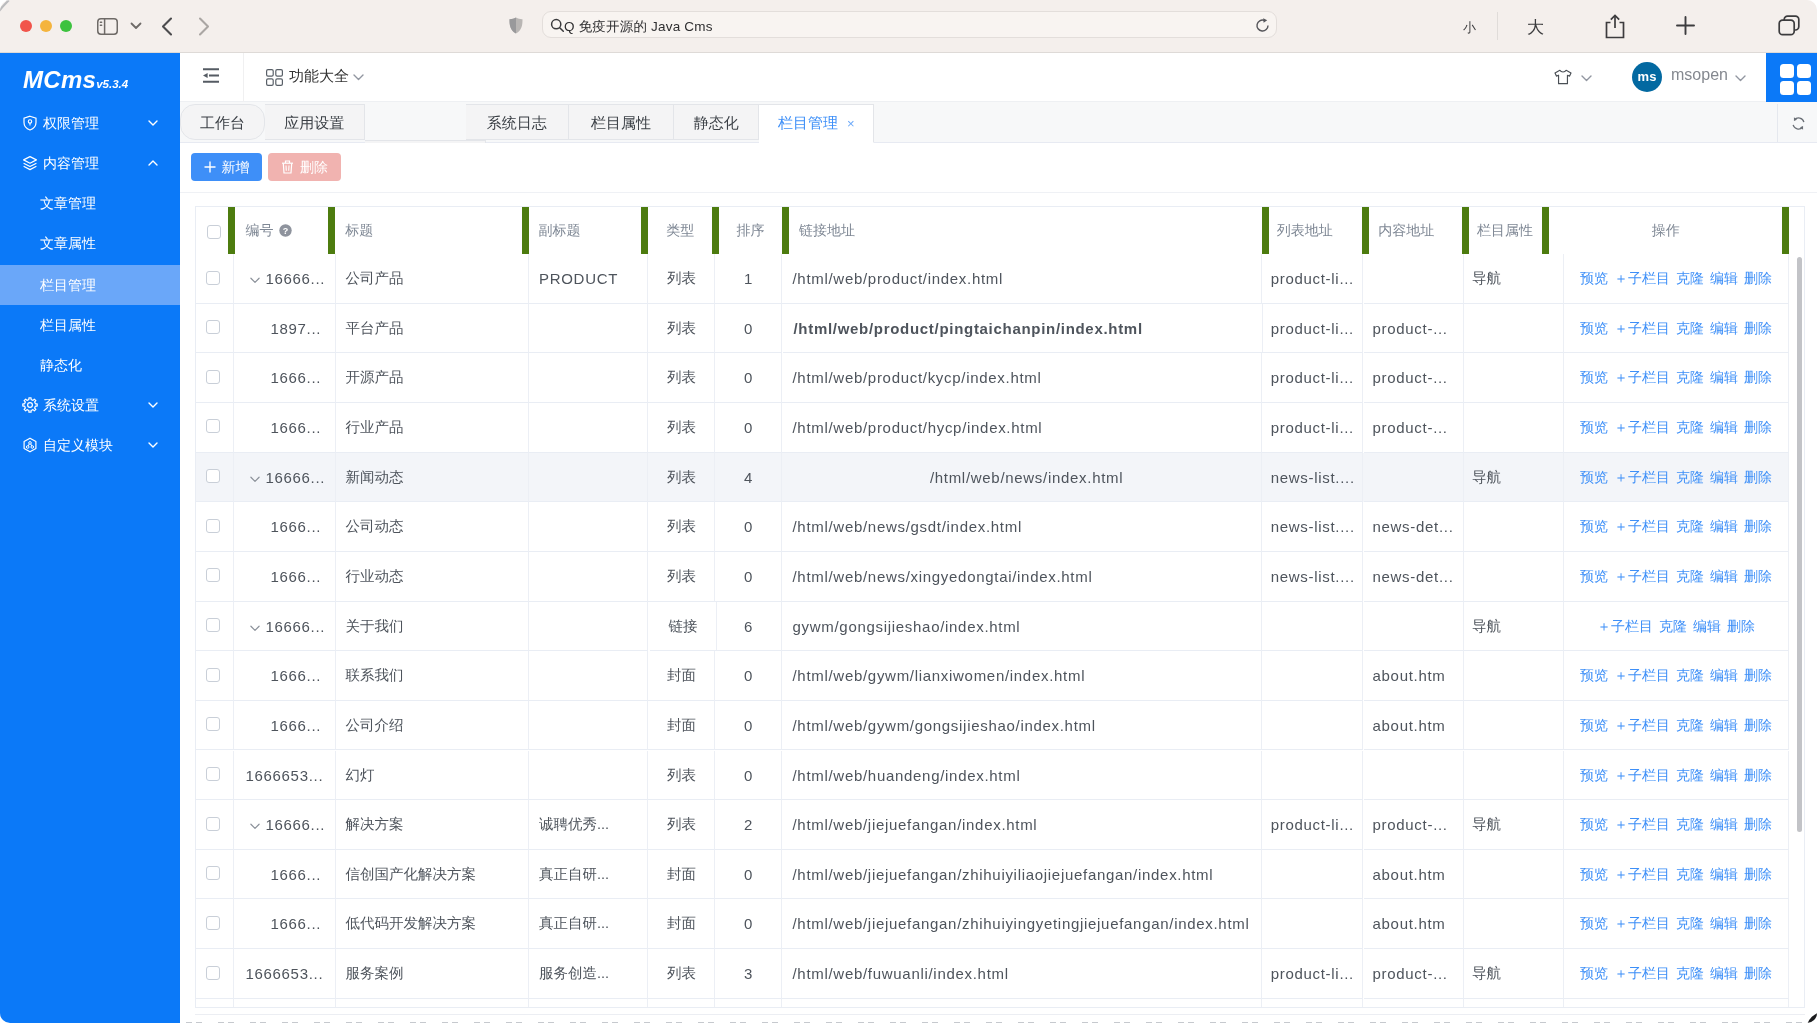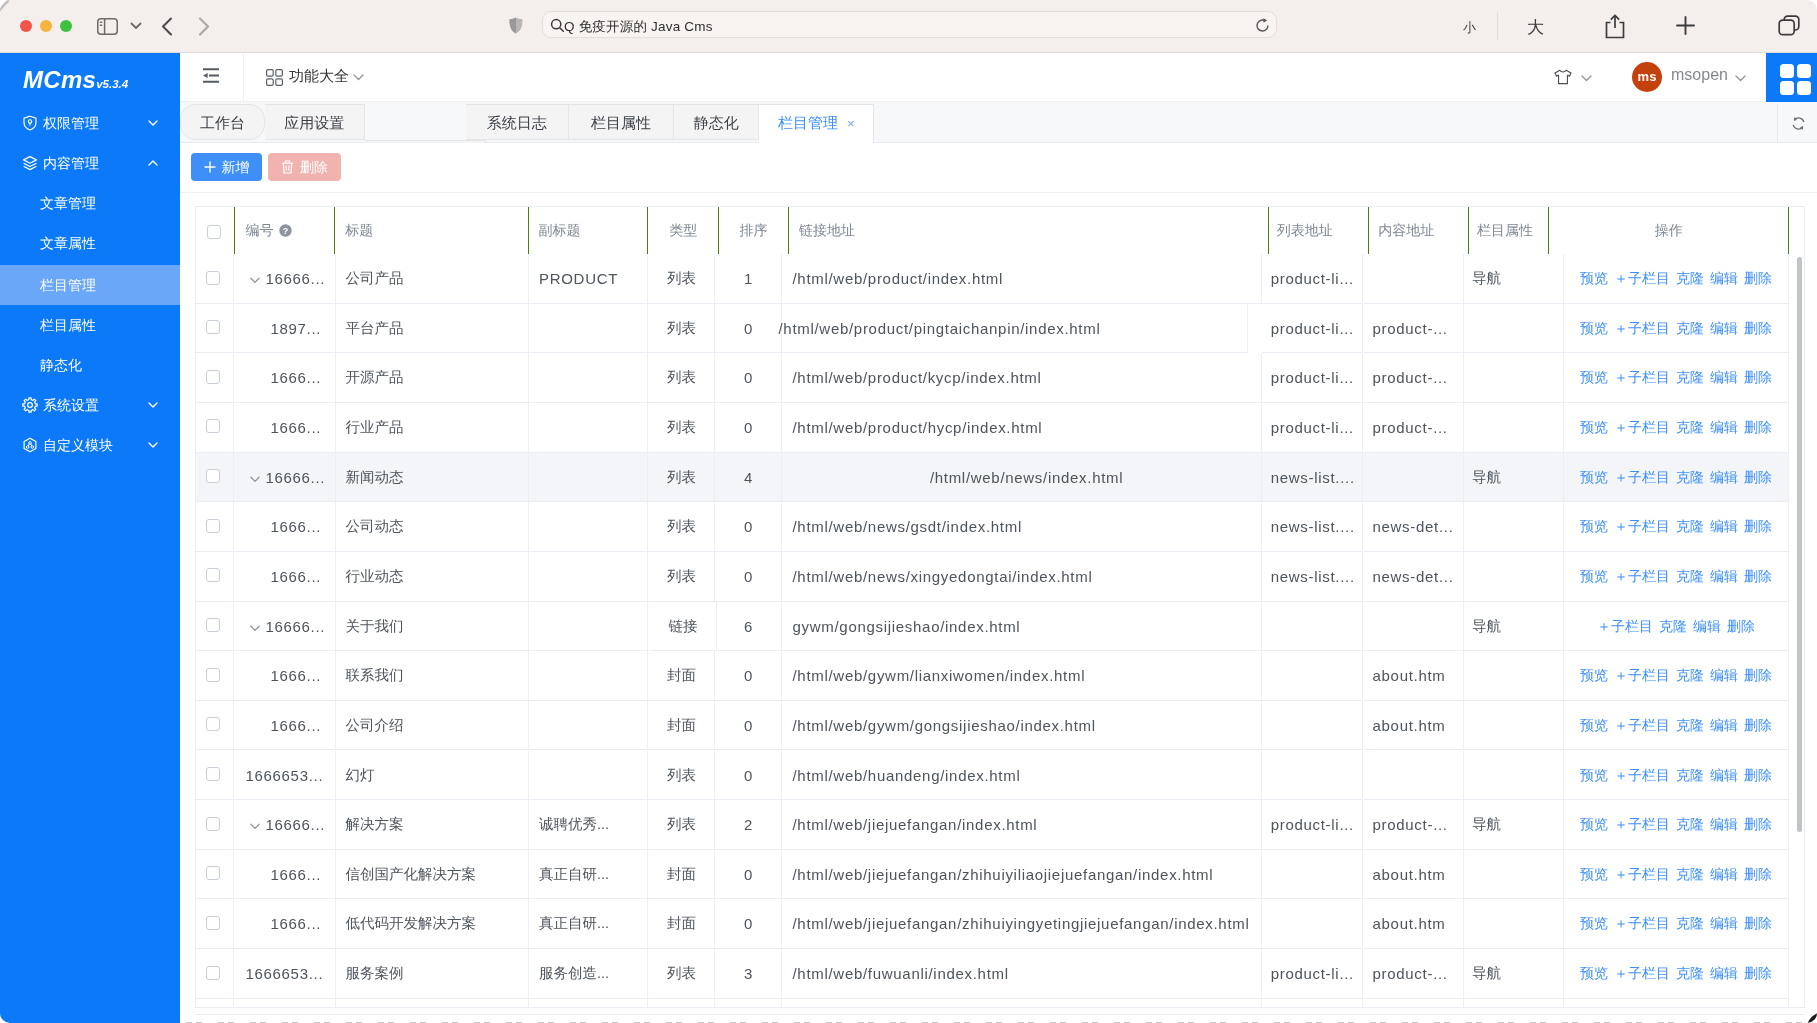--- a/index.html
+++ b/index.html
@@ -28,21 +28,21 @@
 .tabbar{position:absolute;left:180px;top:102px;width:1637px;height:41px;background:#f7f8f9;border-bottom:1px solid #e7eaf2;}
 .tab{position:absolute;top:2px;height:36px;background:#f4f4f5;border:1px solid #e3e5e9;border-left:none;line-height:35px;text-align:center;font-size:15px;color:#3a3f45;}
 .tab.first{border-left:1px solid #e3e5e9;border-radius:15px;}
 .tab.act{background:#fff;border-bottom:1px solid #fff;height:39px;color:#3d8ff8;}
 
 .toolbar{position:absolute;left:180px;top:143px;width:1637px;height:50px;background:#fff;border-bottom:1px solid #eff1f5;}
 .btn{position:absolute;top:10px;height:28px;border-radius:4px;color:#fff;font-size:14px;text-align:center;line-height:28px;}
 
 .tcard{position:absolute;left:195px;top:206px;width:1611px;}
 .thead{position:absolute;left:0;top:0;width:1610px;height:48px;border:1px solid #e9edf4;border-bottom:none;}
-.th{position:absolute;top:0;height:47px;line-height:47px;font-size:14px;color:#7e8794;border-right:1px solid #4d7c0f;overflow:hidden;white-space:nowrap;}
+.th{position:absolute;top:0;height:47px;line-height:47px;font-size:14px;color:#7e8794;border-right:7px solid #4d7c0f;overflow:hidden;white-space:nowrap;}
 .th:last-child{border-right:none;}
 .tbody{position:absolute;left:0;top:48px;width:1610px;height:754px;border-left:1px solid #e9edf4;border-right:1px solid #e9edf4;border-bottom:1px solid #e9edf4;overflow:hidden;}
 .trow{position:absolute;left:0;width:1593px;height:49.65px;background:#fff;}
 .trow.hov{background:#f3f5f9;}
 .td{position:absolute;top:0;height:49.65px;line-height:49.65px;border-right:1px solid #eceff5;border-bottom:1px solid #e9edf4;font-size:14.5px;color:#4e545c;overflow:hidden;white-space:nowrap;}
 .ops{color:#3d8ff8;font-size:14px;}
 .lat{font-size:15px;letter-spacing:0.7px;}
 .ops span{margin:0 3px;}
 .cb{position:absolute;left:11px;top:17.5px;width:14px;height:14px;border:1px solid #c9cfd8;border-radius:3px;background:#fff;}
 .cbh{position:absolute;left:10px;top:16.5px;width:14px;height:14px;border:1px solid #c9cfd8;border-radius:3px;background:#fff;}
@@ -189,21 +189,21 @@
 <div class="abs" style="left:109px;top:14px;font-size:15px;color:#333;">功能大全</div>
 <svg class="abs" style="left:173px;top:21px;" width="11" height="7" viewBox="0 0 11 7">
         <polyline points="1,1 5.5,5.5 10,1" fill="none" stroke="#9196a0" stroke-width="1.4" stroke-linecap="round" stroke-linejoin="round"></polyline>
       </svg>
 <svg class="abs" style="left:1374px;top:16px;" width="18" height="16" viewBox="0 0 20 18">
 <path d="M6.5 1.5 L1 4.5 L2.6 8 L5 7 V16.5 H15 V7 L17.4 8 L19 4.5 L13.5 1.5 C13.5 1.5 12.4 3.4 10 3.4 C7.6 3.4 6.5 1.5 6.5 1.5 Z" fill="none" stroke="#4a4f55" stroke-width="1.3" stroke-linejoin="round"></path>
       </svg>
 <svg class="abs" style="left:1401px;top:22px;" width="11" height="7" viewBox="0 0 11 7">
         <polyline points="1,1 5.5,5.5 10,1" fill="none" stroke="#9196a0" stroke-width="1.4" stroke-linecap="round" stroke-linejoin="round"></polyline>
       </svg>
-<div class="abs" style="left:1452px;top:9px;width:30px;height:30px;border-radius:50%;background:#c2410c;color:#fff;font-size:13px;font-weight:bold;text-align:center;line-height:30px;">ms</div>
+<div class="abs" style="left:1452px;top:9px;width:30px;height:30px;border-radius:50%;background:#0369a1;color:#fff;font-size:13px;font-weight:bold;text-align:center;line-height:30px;">ms</div>
 <div class="abs" style="left:1491px;top:13px;font-size:16px;color:#84888f;">msopen</div>
 <svg class="abs" style="left:1555px;top:22px;" width="11" height="7" viewBox="0 0 11 7">
         <polyline points="1,1 5.5,5.5 10,1" fill="none" stroke="#9196a0" stroke-width="1.4" stroke-linecap="round" stroke-linejoin="round"></polyline>
       </svg>
 <div class="abs" style="left:1586px;top:0;width:51px;height:49px;background:#0b79f8;">
 <div class="abs" style="left:14px;top:11px;width:14px;height:14px;border-radius:3.5px;background:#fff;"></div>
 <div class="abs" style="left:31px;top:11px;width:14px;height:14px;border-radius:3.5px;background:#fff;"></div>
 <div class="abs" style="left:14px;top:28px;width:14px;height:14px;border-radius:3.5px;background:#fff;"></div>
 <div class="abs" style="left:31px;top:28px;width:14px;height:14px;border-radius:3.5px;background:#fff;"></div>
       </div>
@@ -279,21 +279,21 @@
 </div>
 <div class="trow" style="top:49.65px;">
 <div class="td" style="left:0px;width:38.4px;">
             <div class="cbh"></div>
           </div>
 <div class="td" style="left:38.4px;width:101.19999999999999px;"><span class="lat" style="padding-left:36px;">1897...</span></div>
 <div class="td" style="left:139.6px;width:193.4px;padding-left:10px;">平台产品</div>
 <div class="td" style="left:333px;width:119.39999999999998px;padding-left:10px;"></div>
 <div class="td" style="left:452.4px;width:67.0px;text-align:center;">列表</div>
 <div class="td" style="left:519.4px;width:66.60000000000002px;text-align:center;font-size:15px;">0</div>
-<div class="td" style="left:572px;width:479.70000000000005px;padding-left:10.5px;"><span class="lat">/html/web/product/pingtaichanpin/index.html</span></div>
+<div class="td" style="left:587px;width:479.70000000000005px;padding-left:10.5px;font-weight:bold;"><span class="lat">/html/web/product/pingtaichanpin/index.html</span></div>
 <div class="td" style="left:1065.7px;width:101.79999999999995px;padding-left:9px;"><span class="lat">product-li...</span></div>
 <div class="td" style="left:1167.5px;width:100.5px;padding-left:9px;"><span class="lat">product-...</span></div>
 <div class="td" style="left:1268px;width:100px;padding-left:8px;"></div>
 <div class="td" style="left:1368px;width:225px;text-align:center;"><span class="ops"><span>预览</span><span>＋子栏目</span><span>克隆</span><span>编辑</span><span>删除</span></span></div>
 </div>
 <div class="trow" style="top:99.3px;">
 <div class="td" style="left:0px;width:38.4px;">
             <div class="cbh"></div>
           </div>
 <div class="td" style="left:38.4px;width:101.19999999999999px;"><span class="lat" style="padding-left:36px;">1666...</span></div>

